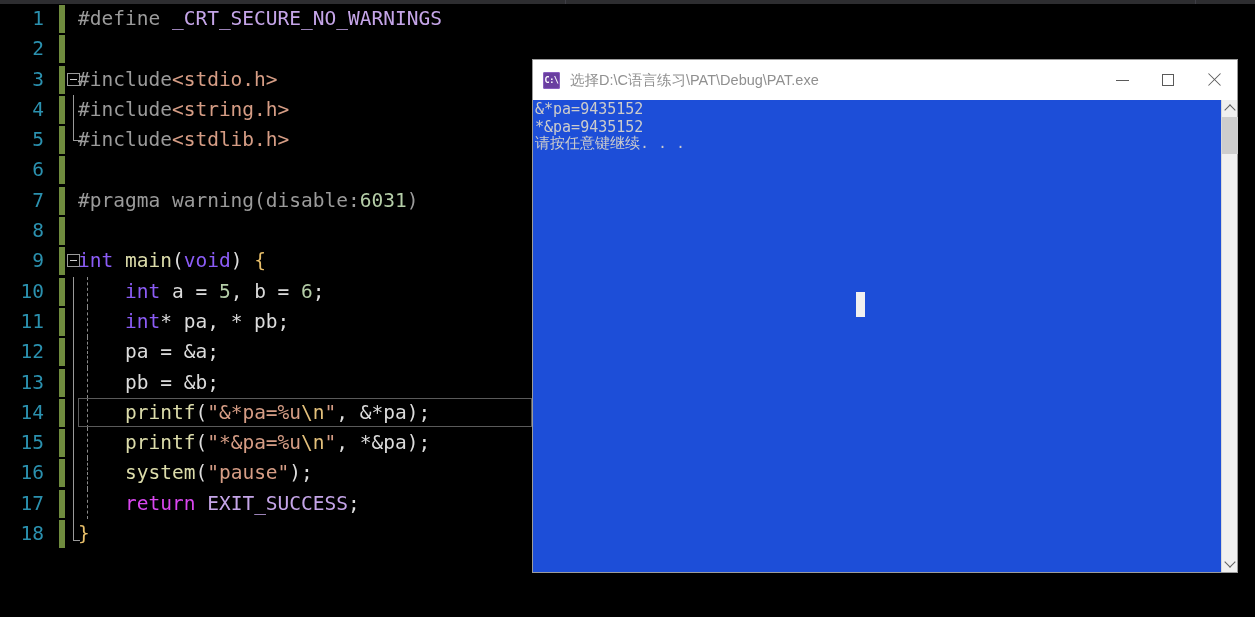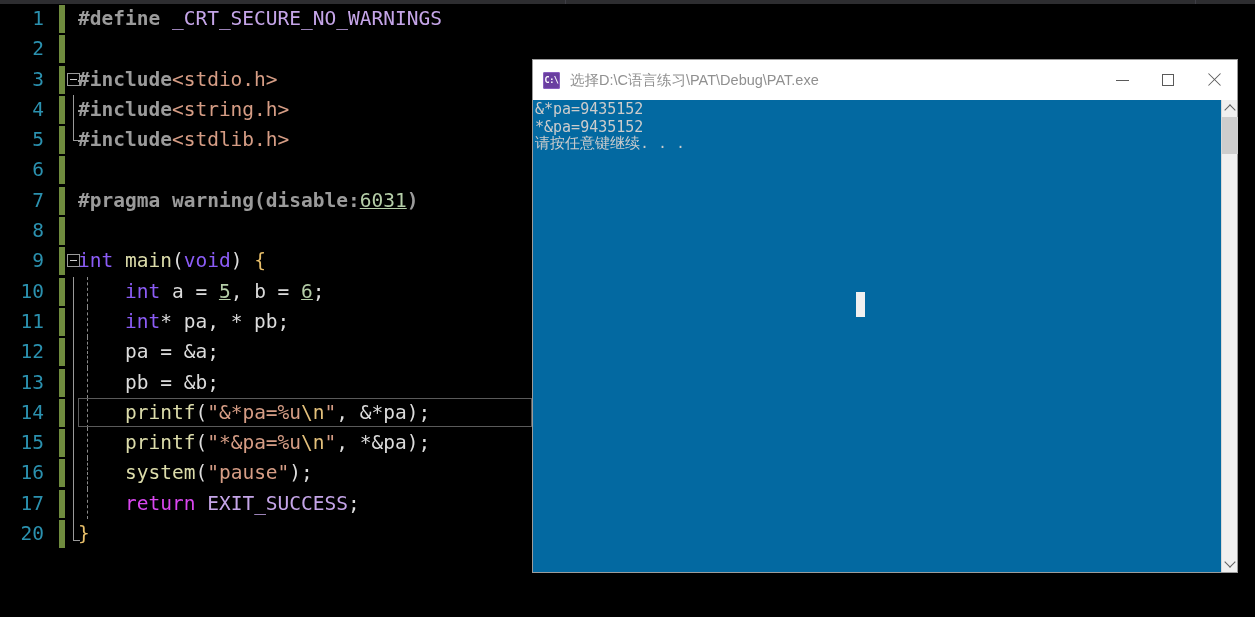--- a/index.html
+++ b/index.html
@@ -101,27 +101,27 @@
   }
   .fold-line-main.close {
     height: 22px;
   }
   .fold-line-main.close::after {
     content: ""; position: absolute;
     left: 0px; top: 21px; width: 7px; height: 1px; background: #9a9a9a;
   }
 
   
-  .t-pp      { color: #9B9B9B; font-weight: bold; }
+  .t-pp      { color: #9B9B9B; }
   .t-macro   { color: #C5A5E8; }
   .t-header  { color: #D69D85; }
   .t-kw      { color: #8b5cf6; }
   .t-ctrl    { color: #d946ef; }
   .t-fn      { color: #DCDCAA; }
-  .t-num     { color: #B5CEA8; text-decoration: underline; }
+  .t-num     { color: #B5CEA8; }
   .t-str     { color: #D69D85; }
   .t-esc     { color: #E3C07B; }
   .t-plain   { color: #DCDCDC; }
   .t-brace   { color: #E8BF6A; }
   .t-const   { color: #C5A5E8; }
 
   
   #console-window {
     position: absolute;
     left: 532px; top: 59px;
@@ -184,21 +184,21 @@
     content: ""; position: absolute; left: -1px; top: 6px;
     width: 17px; height: 1px; background: #5a5a5a;
   }
   .glyph-close::before { transform: rotate(45deg); }
   .glyph-close::after  { transform: rotate(-45deg); }
 
   #console-body {
     position: absolute;
     left: 0; top: 40px;
     right: 0; bottom: 0;
-    background: #0369a1;
+    background: #1d4ed8;
     overflow: hidden;
   }
 
   #console-text {
     position: absolute;
     left: 2px; top: 0px;
     color: #cccccc;
     font-family: "DejaVu Sans Mono", monospace;
     font-size: 15px;
     line-height: 18px;
@@ -267,21 +267,21 @@
       <div class="code-line"><span class="ln">8</span><span class="changebar"></span><span class="ctext"></span></div>
       <div class="code-line"><span class="ln">9</span><span class="changebar"></span><span class="fold-box"></span><span class="ctext"><span class="t-kw">int</span><span class="t-plain"> </span><span class="t-fn">main</span><span class="t-plain">(</span><span class="t-kw">void</span><span class="t-plain">) </span><span class="t-brace">{</span></span></div>
       <div class="code-line"><span class="ln">10</span><span class="changebar"></span><span class="fold-line-main"></span><span class="fold-line-dashed"></span><span class="ctext"><span class="t-plain">    </span><span class="t-kw">int</span><span class="t-plain"> a = </span><span class="t-num">5</span><span class="t-plain">, b = </span><span class="t-num">6</span><span class="t-plain">;</span></span></div>
       <div class="code-line"><span class="ln">11</span><span class="changebar"></span><span class="fold-line-main"></span><span class="fold-line-dashed"></span><span class="ctext"><span class="t-plain">    </span><span class="t-kw">int</span><span class="t-plain">* pa, * pb;</span></span></div>
       <div class="code-line"><span class="ln">12</span><span class="changebar"></span><span class="fold-line-main"></span><span class="fold-line-dashed"></span><span class="ctext"><span class="t-plain">    pa = &amp;a;</span></span></div>
       <div class="code-line"><span class="ln">13</span><span class="changebar"></span><span class="fold-line-main"></span><span class="fold-line-dashed"></span><span class="ctext"><span class="t-plain">    pb = &amp;b;</span></span></div>
       <div class="code-line"><span class="ln">14</span><span class="changebar"></span><span class="fold-line-main"></span><span class="fold-line-dashed"></span><span class="curline-box"></span><span class="ctext"><span class="t-plain">    </span><span class="t-fn">printf</span><span class="t-plain">(</span><span class="t-str">"&amp;*pa=%u</span><span class="t-esc">\n</span><span class="t-str">"</span><span class="t-plain">, &amp;*pa);</span></span></div>
       <div class="code-line"><span class="ln">15</span><span class="changebar"></span><span class="fold-line-main"></span><span class="fold-line-dashed"></span><span class="ctext"><span class="t-plain">    </span><span class="t-fn">printf</span><span class="t-plain">(</span><span class="t-str">"*&amp;pa=%u</span><span class="t-esc">\n</span><span class="t-str">"</span><span class="t-plain">, *&amp;pa);</span></span></div>
       <div class="code-line"><span class="ln">16</span><span class="changebar"></span><span class="fold-line-main"></span><span class="fold-line-dashed"></span><span class="ctext"><span class="t-plain">    </span><span class="t-fn">system</span><span class="t-plain">(</span><span class="t-str">"pause"</span><span class="t-plain">);</span></span></div>
       <div class="code-line"><span class="ln">17</span><span class="changebar"></span><span class="fold-line-main"></span><span class="fold-line-dashed"></span><span class="ctext"><span class="t-plain">    </span><span class="t-ctrl">return</span><span class="t-plain"> </span><span class="t-const">EXIT_SUCCESS</span><span class="t-plain">;</span></span></div>
-      <div class="code-line"><span class="ln">20</span><span class="changebar"></span><span class="fold-line-main close"></span><span class="ctext"><span class="t-brace">}</span></span></div>
+      <div class="code-line"><span class="ln">18</span><span class="changebar"></span><span class="fold-line-main close"></span><span class="ctext"><span class="t-brace">}</span></span></div>
     </div>
 </div>
 
 <div id="console-window">
 
   <div id="console-titlebar">
     <div id="console-appicon">C:\</div>
     <div id="console-title">选择D:\C语言练习\PAT\Debug\PAT.exe</div>
 
     <div class="winbtn" id="btn-min">

